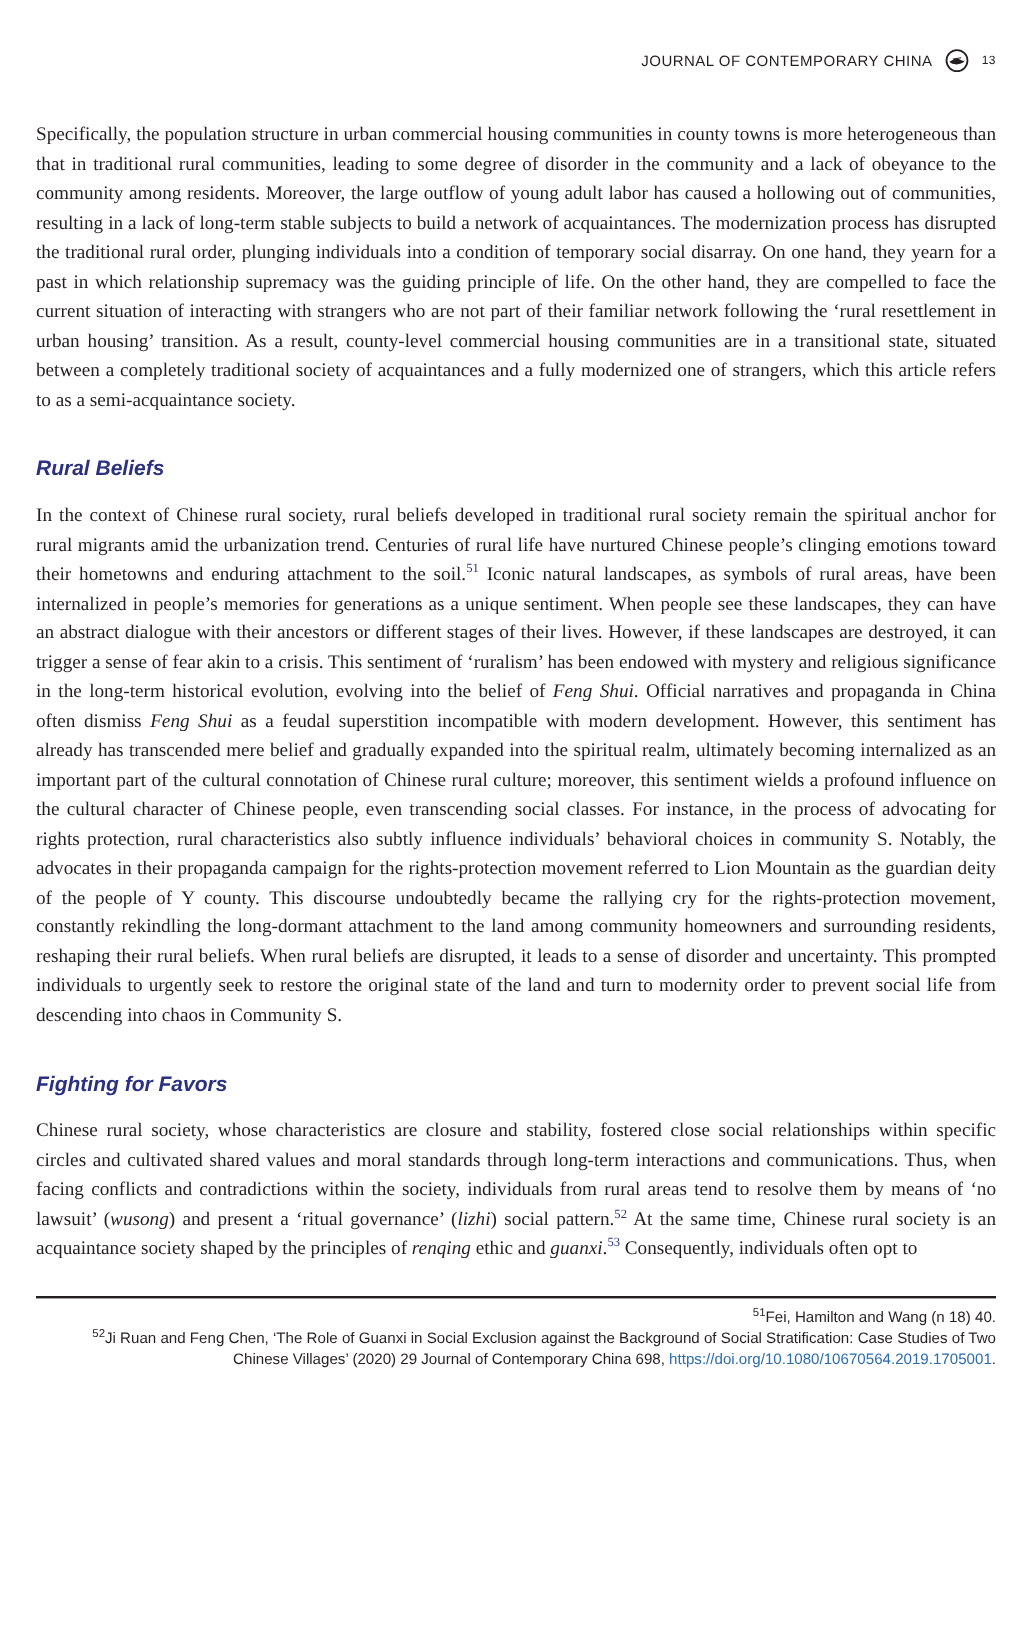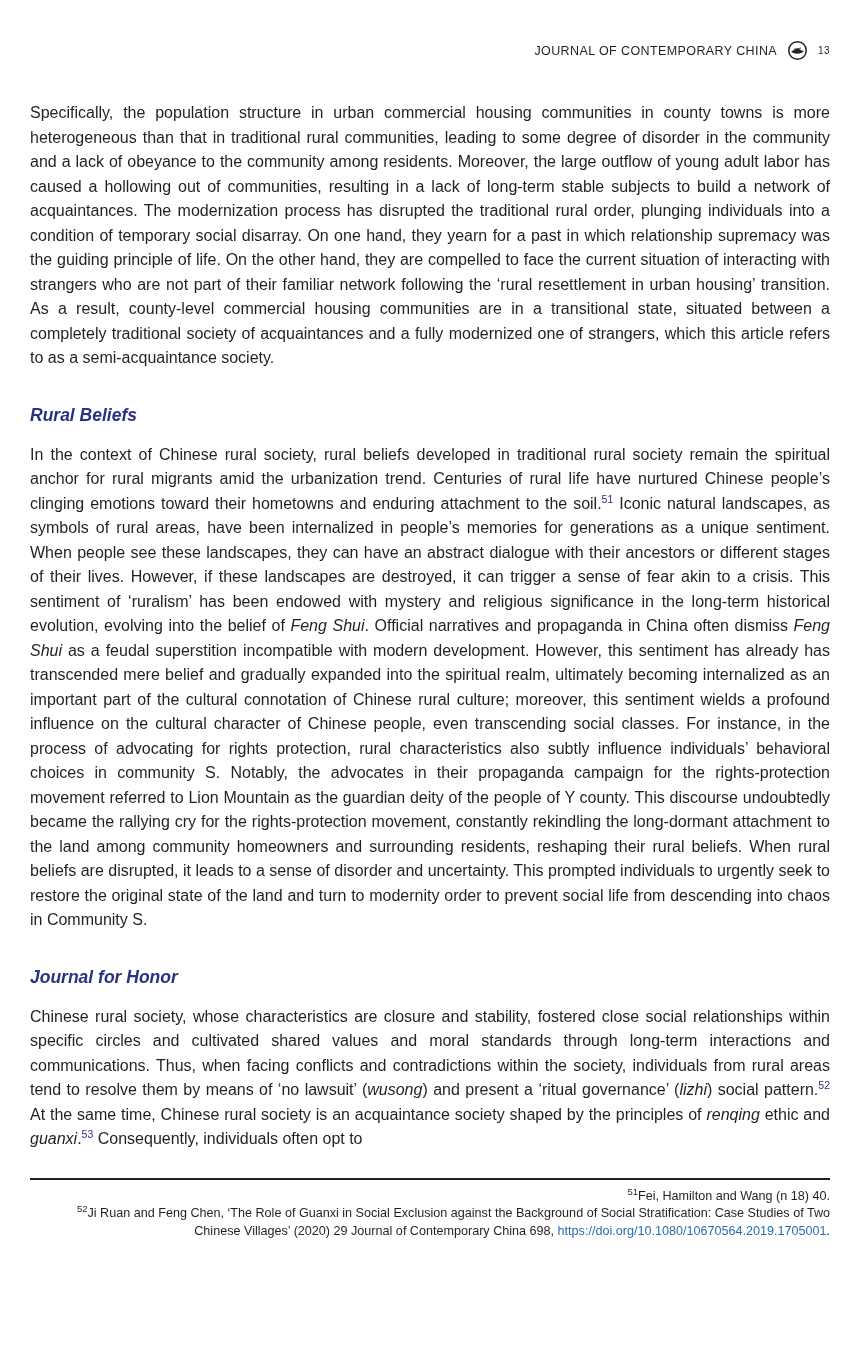--- a/index.html
+++ b/index.html
@@ -38,20 +38,21 @@
     color:var(--text);
   }
   .logo svg{width:21px;height:21px;display:block;}
   .pagenum{font-size:10px;}
   
   .body-par{
     font-size:16px;
     line-height:24.5px;
     text-align:justify;
     color:var(--text);
+    font-family:Liberation Serif, serif;
   }
   .section{margin-top:34px;}
   .section-heading{
     font-size:17.5px;
     font-weight:bold;
     font-style:italic;
     color:var(--navy);
     margin-bottom:17px;
   }
   sup.fnref{
@@ -108,21 +109,21 @@
   </header>
 
   <main>
     <p class="body-par"><span>Specifically, the population structure in urban commercial housing communities in county towns is more heterogeneous than that in traditional rural communities, leading to some degree of disorder in the community and a lack of obeyance to the community among residents. Moreover, the large outflow of young adult labor has caused a hollowing out of communities, resulting in a lack of long-term stable subjects to build a network of acquaintances. The modernization process has disrupted the traditional rural order, plunging individuals into a condition of temporary social disarray. On one hand, they yearn for a past in which relationship supremacy was the guiding principle of life. On the other hand, they are compelled to face the current situation of interacting with strangers who are not part of their familiar network following the ‘rural resettlement in urban housing’ transition. As a result, county-level commercial housing communities are in a transitional state, situated between a completely traditional society of acquaintances and a fully modernized one of strangers, which this article refers to as a semi-acquaintance society.</span></p>
     <div id="sections">
         <div class="section">
           <h2 class="section-heading">Rural Beliefs</h2>
           <p class="body-par"><span>In the context of Chinese rural society, rural beliefs developed in traditional rural society remain the spiritual anchor for rural migrants amid the urbanization trend. Centuries of rural life have nurtured Chinese people’s clinging emotions toward their hometowns and enduring attachment to the soil.</span><sup class="fnref">51</sup><span> Iconic natural landscapes, as symbols of rural areas, have been internalized in people’s memories for generations as a unique sentiment. When people see these landscapes, they can have an abstract dialogue with their ancestors or different stages of their lives. However, if these landscapes are destroyed, it can trigger a sense of fear akin to a crisis. This sentiment of ‘ruralism’ has been endowed with mystery and religious significance in the long-term historical evolution, evolving into the belief of </span><em>Feng Shui</em><span>. Official narratives and propaganda in China often dismiss </span><em>Feng Shui</em><span> as a feudal superstition incompatible with modern development. However, this sentiment has already has transcended mere belief and gradually expanded into the spiritual realm, ultimately becoming internalized as an important part of the cultural connotation of Chinese rural culture; moreover, this sentiment wields a profound influence on the cultural character of Chinese people, even transcending social classes. For instance, in the process of advocating for rights protection, rural characteristics also subtly influence individuals’ behavioral choices in community S. Notably, the advocates in their propaganda campaign for the rights-protection movement referred to Lion Mountain as the guardian deity of the people of Y county. This discourse undoubtedly became the rallying cry for the rights-protection movement, constantly rekindling the long-dormant attachment to the land among community homeowners and surrounding residents, reshaping their rural beliefs. When rural beliefs are disrupted, it leads to a sense of disorder and uncertainty. This prompted individuals to urgently seek to restore the original state of the land and turn to modernity order to prevent social life from descending into chaos in Community S.</span></p>
         </div>
         <div class="section">
-          <h2 class="section-heading">Journal for Honor</h2>
+          <h2 class="section-heading">Fighting for Favors</h2>
           <p class="body-par"><span>Chinese rural society, whose characteristics are closure and stability, fostered close social relationships within specific circles and cultivated shared values and moral standards through long-term interactions and communications. Thus, when facing conflicts and contradictions within the society, individuals from rural areas tend to resolve them by means of ‘no lawsuit’ (</span><em>wusong</em><span>) and present a ‘ritual governance’ (</span><em>lizhi</em><span>) social pattern.</span><sup class="fnref">52</sup><span> At the same time, Chinese rural society is an acquaintance society shaped by the principles of </span><em>renqing</em><span> ethic and </span><em>guanxi</em><span>.</span><sup class="fnref">53</sup><span> Consequently, individuals often opt to</span></p>
         </div>
       </div>
   </main>
 
   <footer class="footnotes">
     <hr class="fn-rule">
     <div id="footnotes-list">
         <div class="footnote"><sup>51</sup><span>Fei, Hamilton and Wang (n 18) 40.</span></div>
         <div class="footnote"><sup>52</sup><span>Ji Ruan and Feng Chen, ‘The Role of Guanxi in Social Exclusion against the Background of Social Stratification: Case Studies of Two Chinese Villages’ (2020) 29 Journal of Contemporary China 698, </span><a href="#">https://doi.org/10.1080/10670564.2019.1705001</a><span>.</span></div>

